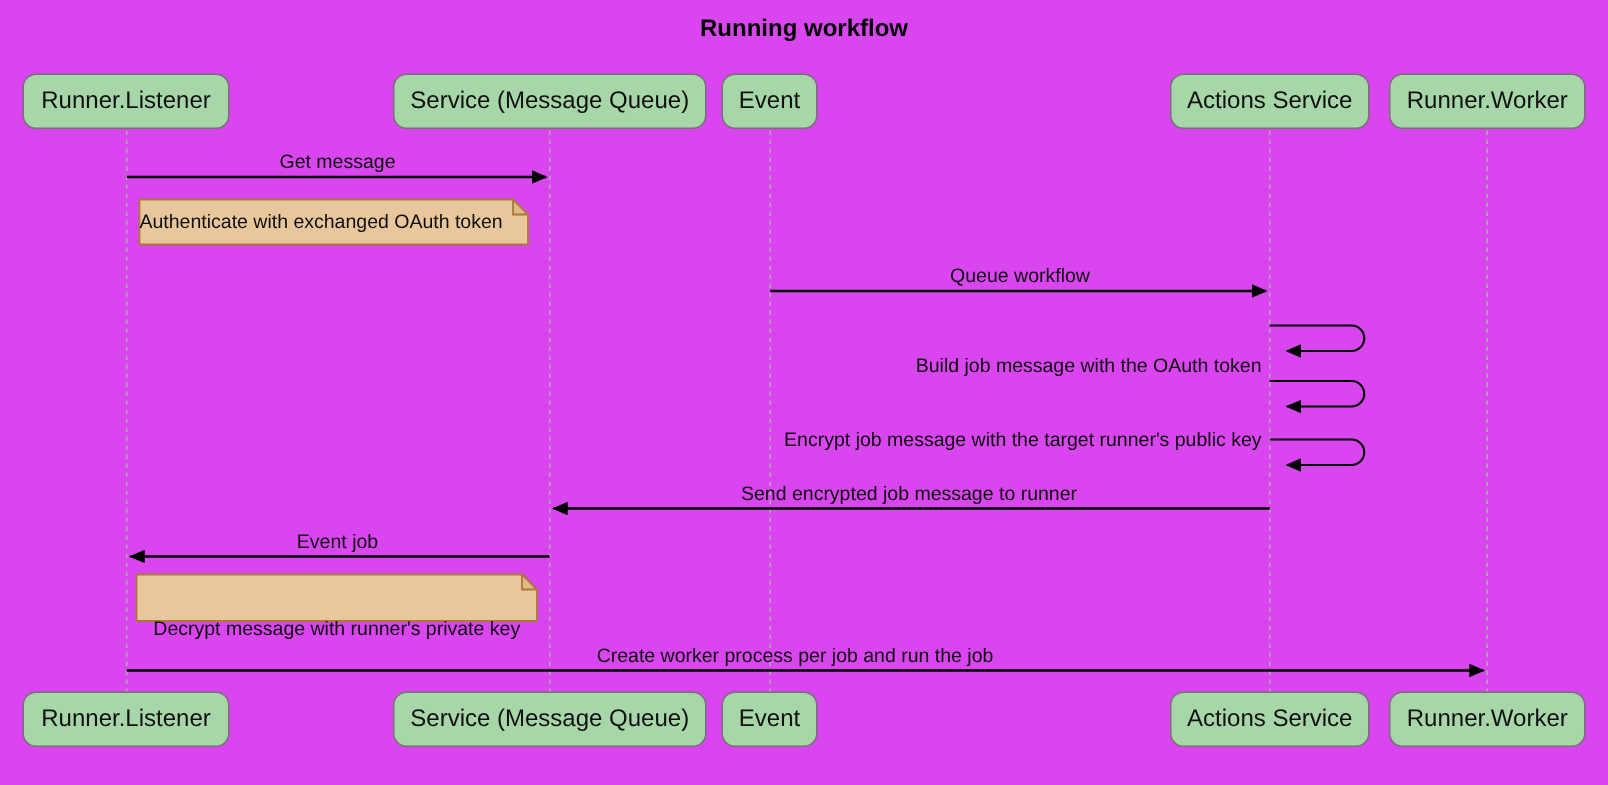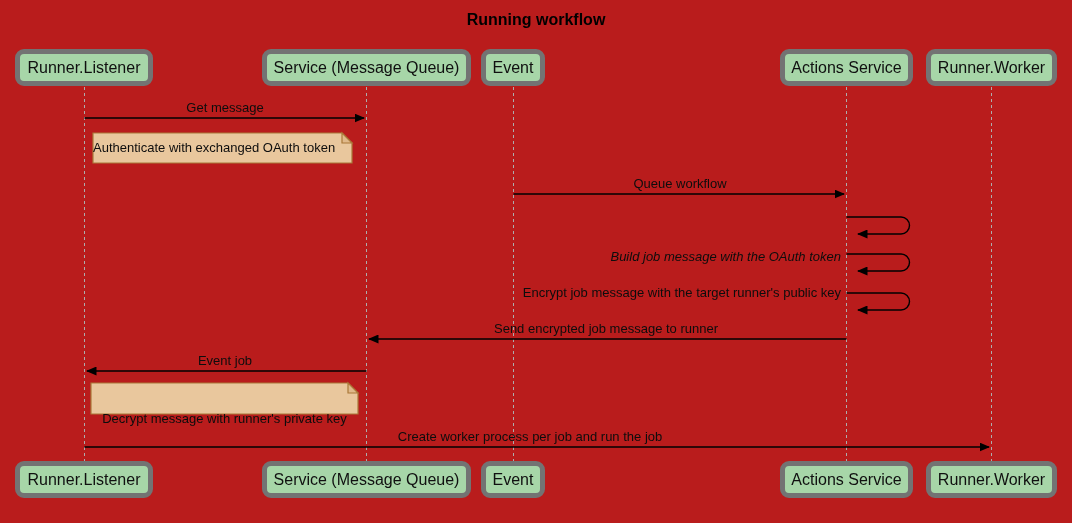--- a/index.html
+++ b/index.html
@@ -1,31 +1,31 @@
 <!DOCTYPE html>
 <html><head>
 <meta charset="utf-8">
 <style>
   html,body{margin:0;padding:0;background:#ffffff;}
   #stage{
     position:relative;
     width:1072px;height:523px;
-    background:#b91c1c;
+    background:#d946ef;
     font-family:"Liberation Sans", sans-serif;
     overflow:hidden;
   }
   #diagram-title{
     position:absolute;left:0;top:11px;width:1072px;
     text-align:center;font-size:16px;font-weight:bold;color:#000;
     white-space:nowrap;
   }
   svg.layer{position:absolute;left:0;top:0;}
   .actor{
     position:absolute;height:37px;
-    background:#a7d6a8;border:5px solid #737373;border-radius:9px;
+    background:#a7d6a8;border:1px solid #737373;border-radius:9px;
     box-sizing:border-box;
     display:flex;align-items:center;justify-content:center;
     font-size:16px;color:#101010;white-space:nowrap;
   }
   .msg-label{
     position:absolute;font-size:13px;color:#0d0d0d;
     white-space:nowrap;line-height:14px;
     transform:translateX(-50%);
   }
   .self-label{
@@ -83,21 +83,21 @@
   <div class="actor" style="left:926px;top:49px;width:131px;">Runner.Worker</div>
 
   <div class="actor" style="left:15px;top:461px;width:138px;">Runner.Listener</div>
   <div class="actor" style="left:262px;top:461px;width:209px;">Service (Message Queue)</div>
   <div class="actor" style="left:481px;top:461px;width:64px;">Event</div>
   <div class="actor" style="left:780px;top:461px;width:133px;">Actions Service</div>
   <div class="actor" style="left:926px;top:461px;width:131px;">Runner.Worker</div>
 
   <div class="msg-label" style="left:225px;top:101px;">Get message</div>
   <div class="msg-label" style="left:680px;top:177px;">Queue workflow</div>
-  <div class="self-label" style="top:250px;font-style:italic;">Build job message with the OAuth token</div>
+  <div class="self-label" style="top:237px;">Build job message with the OAuth token</div>
   <div class="self-label" style="top:286px;">Encrypt job message with the target runner's public key</div>
   <div class="msg-label" style="left:606px;top:322px;">Send encrypted job message to runner</div>
   <div class="msg-label" style="left:225px;top:354px;">Event job</div>
   <div class="msg-label" style="left:530px;top:430px;">Create worker process per job and run the job</div>
 
   <div class="note-text" style="left:93px;top:141px;width:206px;">Authenticate with exchanged OAuth token</div>
   <div class="note-text" style="left:91px;top:412px;width:267px;">Decrypt message with runner's private key</div>
 
 </div>
 

